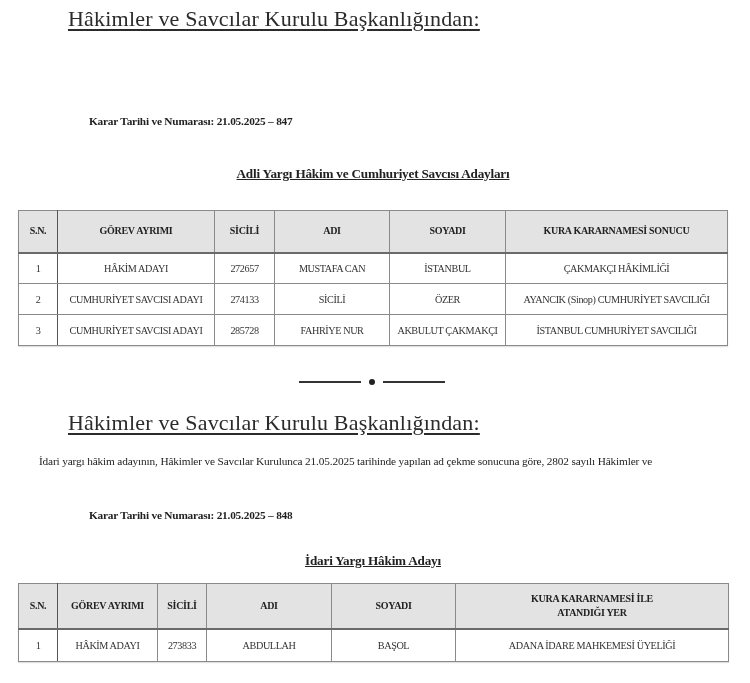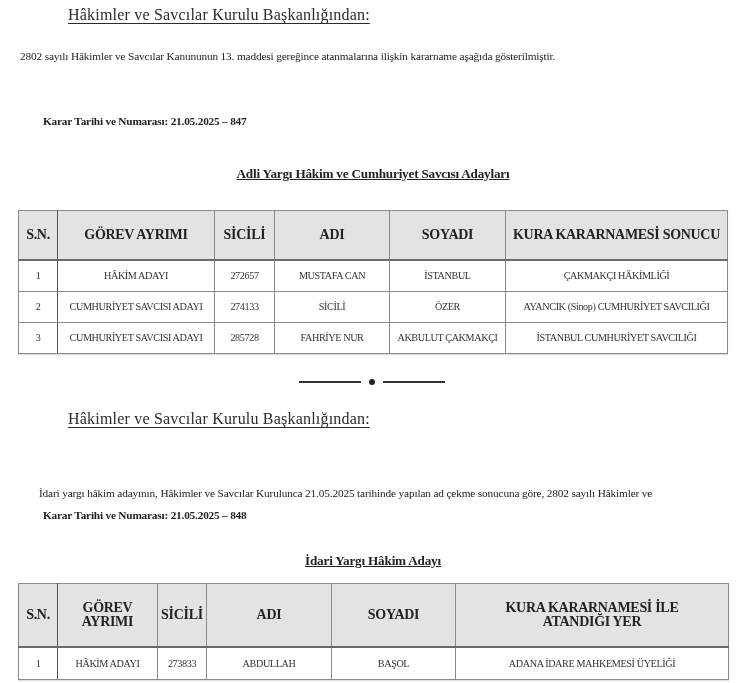--- a/index.html
+++ b/index.html
@@ -2,58 +2,57 @@
 <html><head>
 <meta charset="utf-8">
 <style>
   html, body { margin: 0; padding: 0; background: #ffffff; }
   body {
     width: 750px; height: 683px; position: relative; overflow: hidden;
     font-family: "Liberation Serif", "DejaVu Serif", serif; color: #1a1a1a;
   }
   .abs { position: absolute; }
   .heading {
-    font-size: 16px; text-decoration: underline; text-underline-offset: 3px;
+    font-size: 22px; text-decoration: underline; text-underline-offset: 3px;
     color: #2b2b2b; letter-spacing: 0.2px; white-space: nowrap;
   }
   .para {
     font-size: 11.3px; line-height: 17px; color: #222; letter-spacing: -0.15px;
   }
   .para .indent { display: inline-block; width: 19px; }
   .decision {
-    font-size: 11.3px; font-weight: bold; color: #222; letter-spacing: -0.2px; white-space: nowrap;
+    font-size: 11.3px; font-weight: bold; color: #222; letter-spacing: -0.2px; white-space: nowrap; margin-left: 46px;
   }
   .table-title {
     font-size: 13.2px; font-weight: bold; color: #222; text-align: center; letter-spacing: -0.2px; text-decoration: underline;
   }
   table.grid {
     position: absolute; border-collapse: collapse; table-layout: fixed;
     border: 1.5px solid #7a7a7a; box-shadow: 0 1px 1px rgba(0,0,0,0.12);
   }
   table.grid th {
-    background: #e3e3e3; font-weight: bold; font-size: 14px; color: #222;
+    background: #e3e3e3; font-weight: bold; font-size: 10px; color: #222;
     border: 1px solid #8a8a8a; border-bottom: 2px solid #6a6a6a;
-    text-align: center; padding: 17px 2px; line-height: 14px; letter-spacing: -0.3px;
+    text-align: center; padding: 8px 2px; line-height: 14px; letter-spacing: -0.3px;
   }
   table.grid td {
     font-size: 10.2px; color: #333; border: 1px solid #8a8a8a;
     text-align: center; padding: 0 2px; white-space: nowrap; letter-spacing: -0.4px;
   }
   table.grid th:first-child, table.grid td:first-child { border-right: 1.5px solid #555; }
   .divider { display: flex; align-items: center; gap: 8px; }
   .divider .line { width: 62px; height: 1.5px; background: #333; }
   .divider .dot { width: 6px; height: 6px; border-radius: 50%; background: #222; }
 </style>
 </head>
 <body>
 
 <div class="abs heading" style="left:68px; top:6px;">Hâkimler ve Savcılar Kurulu Başkanlığından:</div>
 
 <div class="abs para" style="left:20px; top:48px; width:720px;">
-  <div><span>2802 sayılı Hâkimler ve Savcılar Kanununun 13. maddesi gereğince atanmalarına ilişkin kararname aşağıda gösterilmiştir.</span></div>
 </div>
 
 <div class="abs decision" style="left:43px; top:115px;">Karar Tarihi ve Numarası: 21.05.2025 – 847</div>
 
 <div class="abs table-title" style="left:18px; top:166px; width:710px;">Adli Yargı Hâkim ve Cumhuriyet Savcısı Adayları</div>
 
 <table class="grid" style="left:18px; top:210px; width:709px;">
   <colgroup>
     <col style="width:39px">
       <col style="width:157px">
@@ -101,21 +100,21 @@
 </table>
 
 <div class="abs divider" style="left:299px; top:379px;">
   <span class="line"></span>
   <span class="dot"></span>
   <span class="line"></span>
 </div>
 
 <div class="abs heading" style="left:68px; top:410px;">Hâkimler ve Savcılar Kurulu Başkanlığından:</div>
 
-<div class="abs para" style="left:20px; top:453px; width:720px;margin-top:32px;">
+<div class="abs para" style="left:20px; top:453px; width:720px;">
   <div><span class="indent"></span><span>İdari yargı hâkim adayının, Hâkimler ve Savcılar Kurulunca 21.05.2025 tarihinde yapılan ad çekme sonucuna göre, 2802 sayılı Hâkimler ve</span></div>
 </div>
 
 <div class="abs decision" style="left:43px; top:509px;">Karar Tarihi ve Numarası: 21.05.2025 – 848</div>
 
 <div class="abs table-title" style="left:18px; top:553px; width:710px;text-align:center;">İdari Yargı Hâkim Adayı</div>
 
 <table class="grid" style="left:18px; top:583px; width:710px;">
   <colgroup>
     <col style="width:39px">

